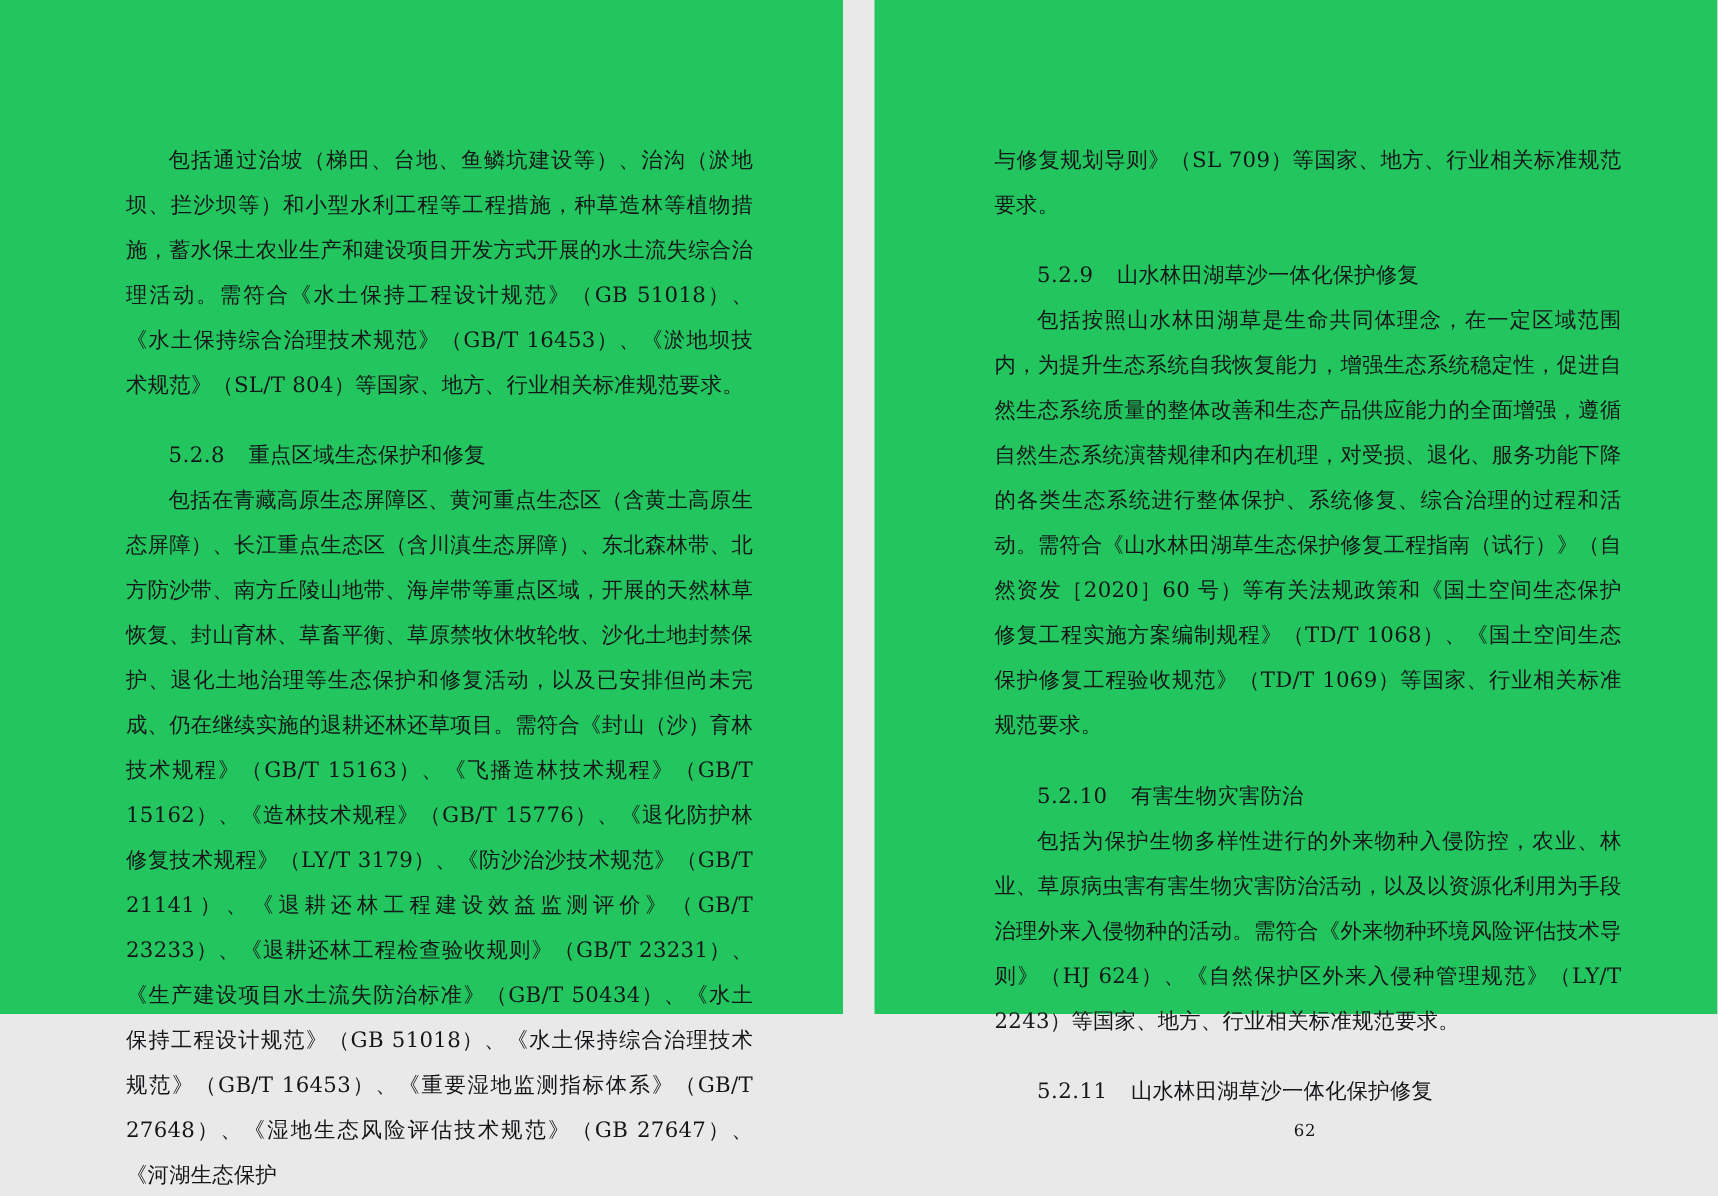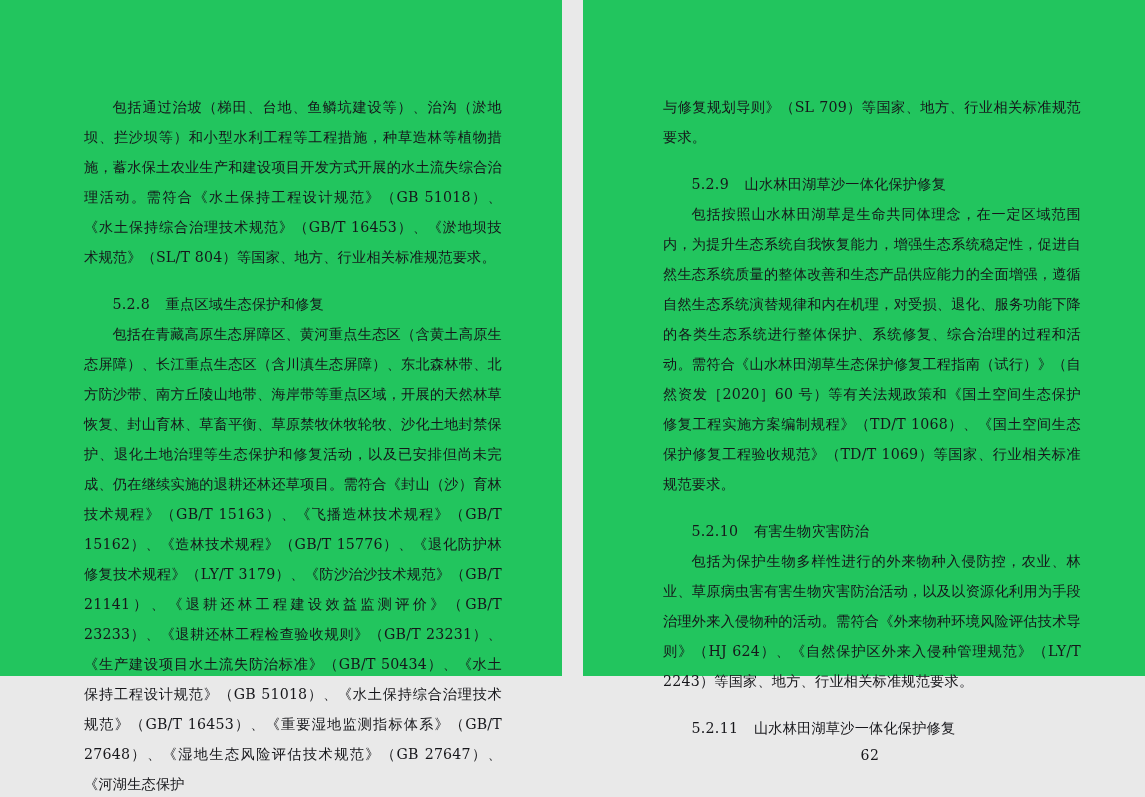--- a/index.html
+++ b/index.html
@@ -56,21 +56,21 @@
   }
   p.heading .num {
     letter-spacing: 0.3px;
   }
   p.heading .sp {
     display: inline-block;
     width: 1.1em;
   }
   .page-number {
     text-align: center;
-    font-size: 14px;
+    font-size: 11px;
     color: #16161a;
     padding-bottom: 8px;
     margin-top: 4px;
     letter-spacing: 0.5px;
   }
 </style>
 </head>
 <body>
 
 <div class="spread">

